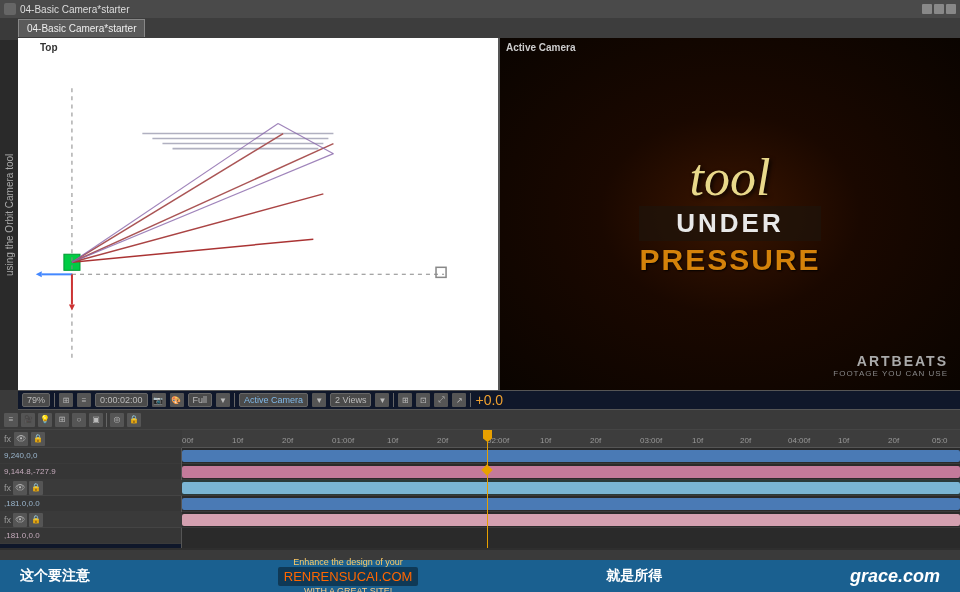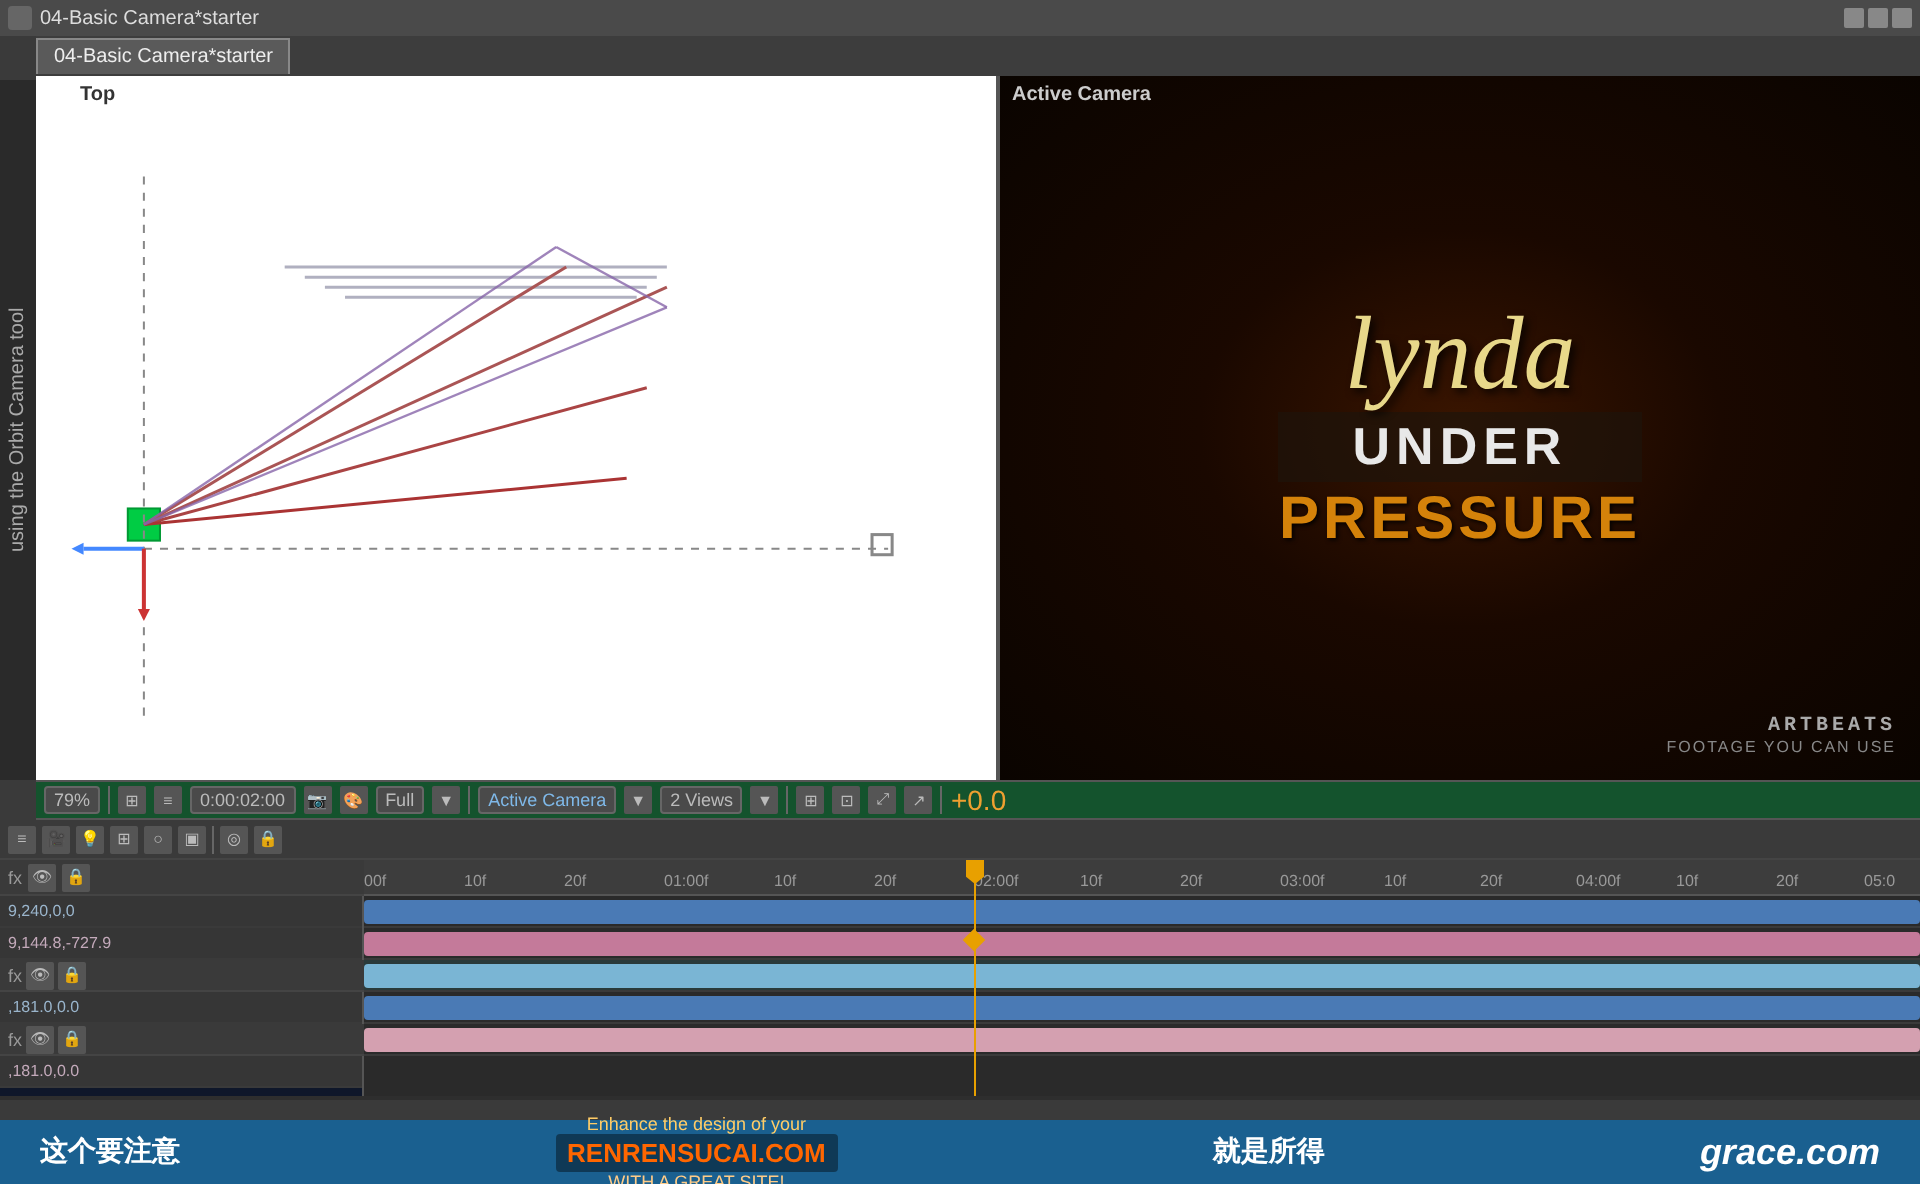--- a/index.html
+++ b/index.html
@@ -186,41 +186,41 @@
     }
 
     .artbeats-watermark {
       position: absolute;
       bottom: 12px;
       right: 12px;
       text-align: right;
     }
 
     .artbeats-main {
-      font-family: Liberation Mono, monospace;
-      font-size: 10px;
+      font-family: Liberation Sans, sans-serif;
+      font-size: 14px;
       color: #aaa;
       letter-spacing: 2px;
       font-weight: bold;
     }
 
     .artbeats-sub {
       font-size: 8px;
       color: #888;
       letter-spacing: 1px;
     }
 
     
     .bottom-toolbar {
       position: absolute;
       top: 390px;
       left: 18px;
       right: 0;
       height: 20px;
-      background: #14532d;
+      background: #0f172a;
       display: flex;
       align-items: center;
       padding: 0 4px;
       gap: 4px;
       border-top: 1px solid #555;
       border-bottom: 1px solid #555;
     }
 
     .toolbar-item {
       font-size: 9px;
@@ -385,21 +385,21 @@
 
     .caption-logo-wrapper {
       display: flex;
       align-items: center;
       gap: 8px;
     }
 
     .renren-logo {
       font-size: 13px;
       color: #ff6600;
-      font-weight: bold;
+      font-weight: normal;
       background: rgba(0,0,0,0.4);
       padding: 2px 6px;
       border-radius: 2px;
     }
 
     .renren-sub {
       font-size: 9px;
       color: #ffcc88;
     }
 
@@ -536,21 +536,21 @@
       <line x1="50" y1="223" x2="255" y2="85" stroke="#8866aa" stroke-width="1.2" opacity="0.8"></line>
       <line x1="255" y1="85" x2="310" y2="115" stroke="#8866aa" stroke-width="1.2" opacity="0.8"></line>
       <line x1="310" y1="115" x2="50" y2="223" stroke="#8866aa" stroke-width="1.2" opacity="0.8"></line>
     </svg>
   </div>
 
   <div class="viewport-right">
     <div class="viewport-right-label">Active Camera</div>
     <div class="scene-content">
       <div class="scene-text-wrapper">
-        <span class="grace-text">lynda</span>
+        <span class="grace-text">tool</span>
         <span class="under-text">UNDER</span>
         <span class="pressure-text">PRESSURE</span>
       </div>
       <div class="artbeats-watermark">
         <div class="artbeats-main">ARTBEATS</div>
         <div class="artbeats-sub">FOOTAGE YOU CAN USE</div>
       </div>
     </div>
   </div>
 </div>

